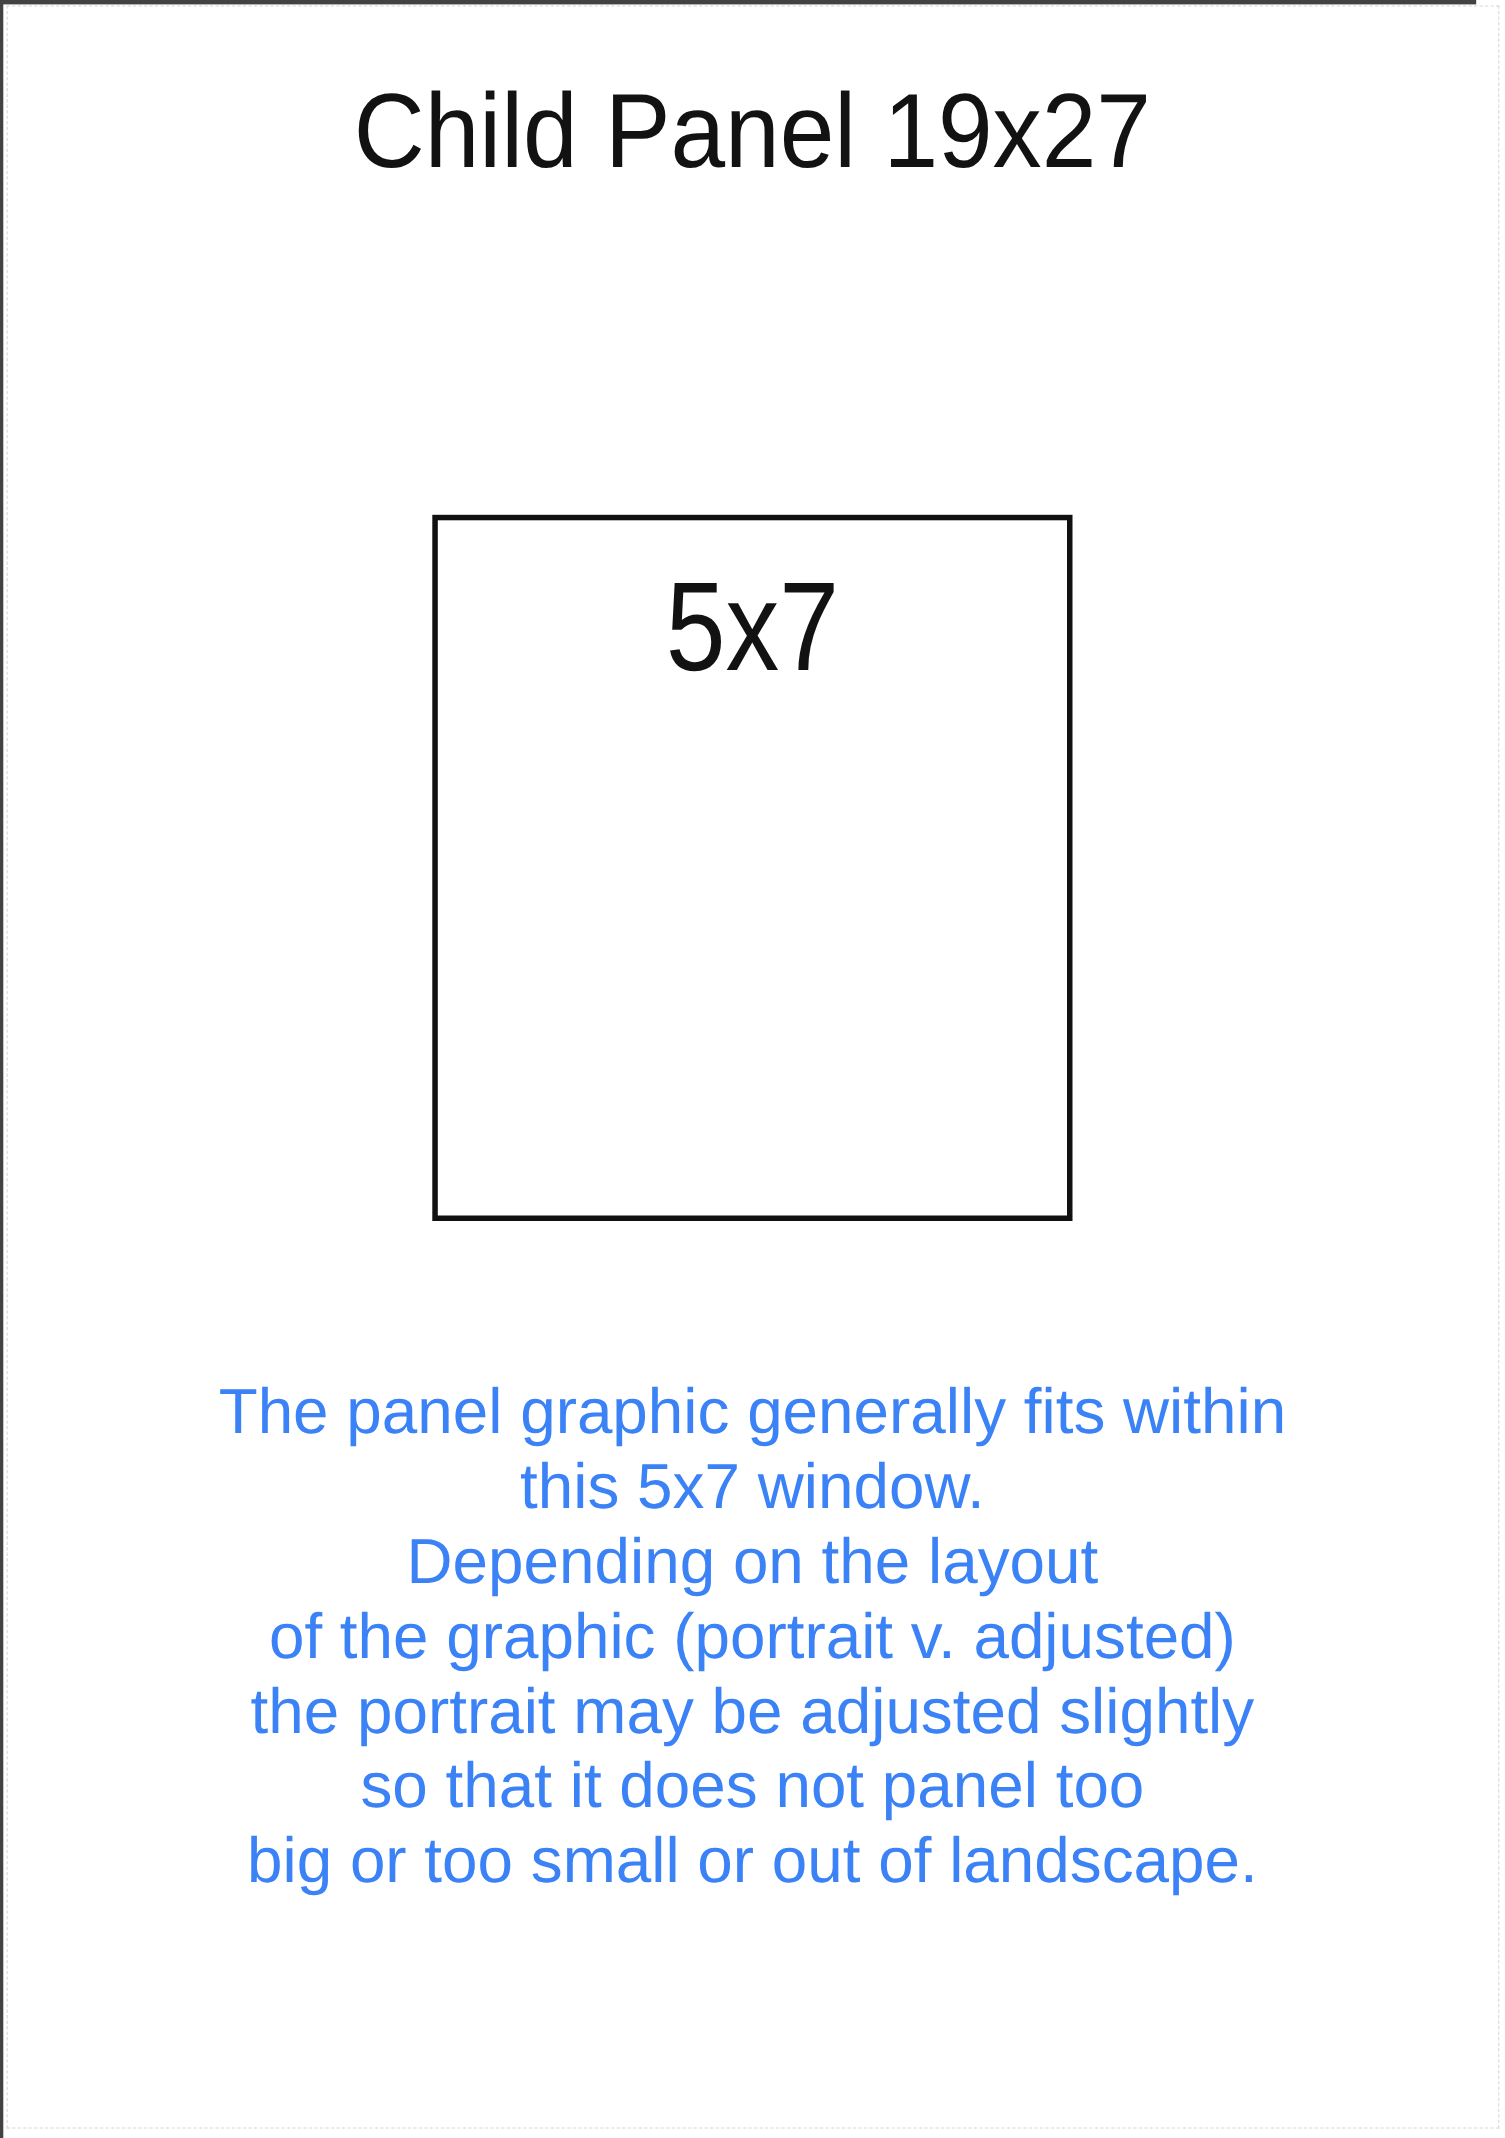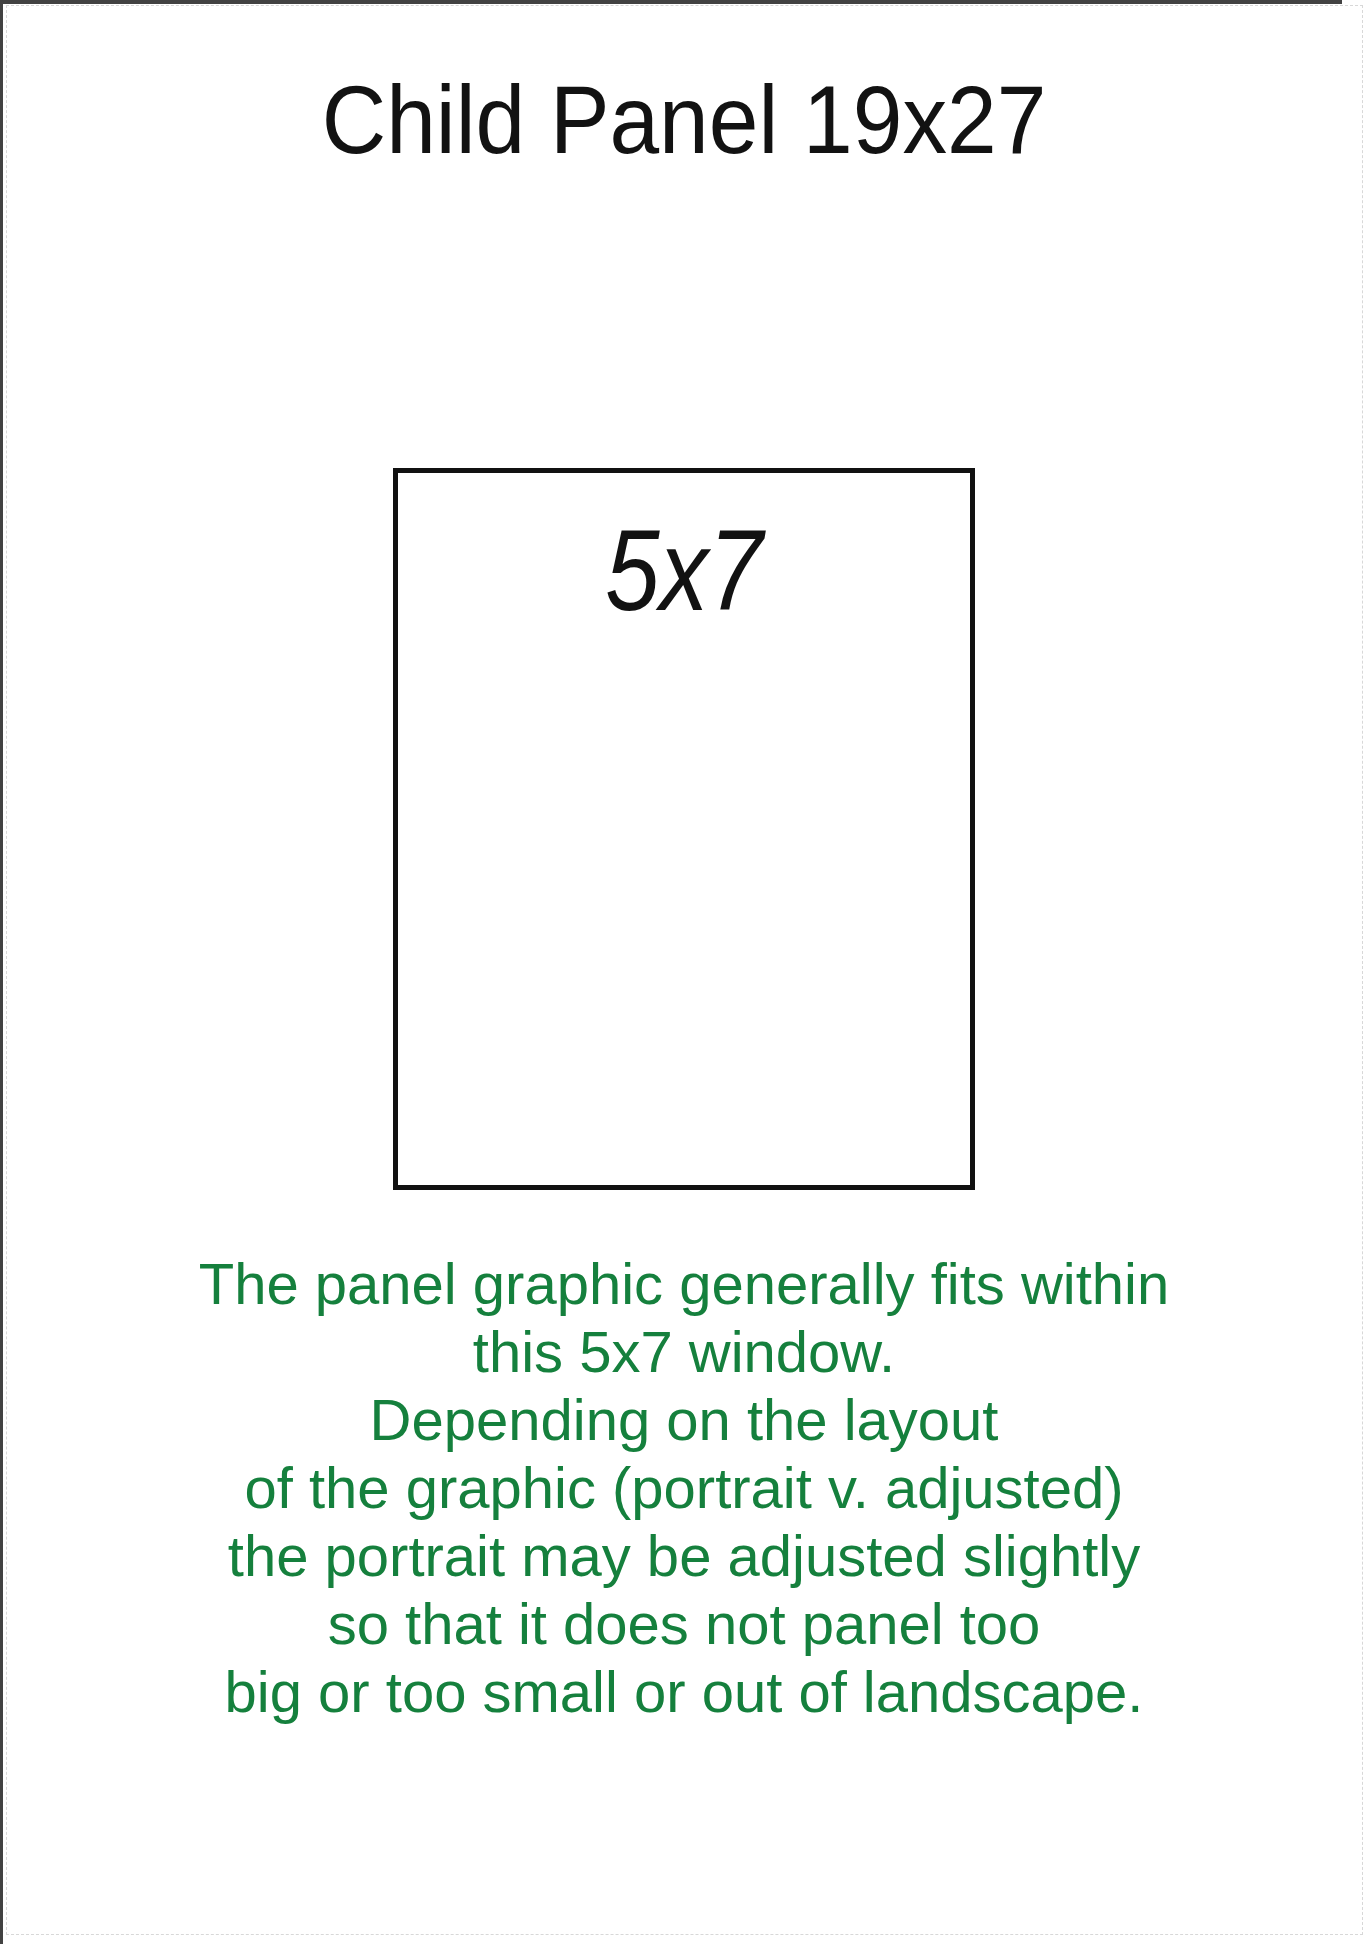--- a/index.html
+++ b/index.html
@@ -59,25 +59,24 @@
     transform: scaleX(0.93);
     transform-origin: center top;
     white-space: nowrap;
   }
 
   .panel-box {
     position: absolute;
     left: 393px;
     top: 468px;
     width: 582px;
-    height: 722px;
+    height: 642px;
     box-sizing: border-box;
     border: 5px solid #111111;
     background: #ffffff;
-    font-style: italic;
   }
 
   .panel-size-label {
     display: block;
     margin-top: 40px;
     width: 100%;
     text-align: center;
     font-size: 115px;
     line-height: 1.0;
     color: #121212;
@@ -87,21 +86,21 @@
   }
 
   .description {
     position: absolute;
     top: 1250px;
     left: 0;
     width: 100%;
     text-align: center;
     font-size: 58px;
     line-height: 68px;
-    color: #15803d;
+    color: #3b82f6;
   }
   .description .line {
     white-space: nowrap;
   }
 </style>
 </head>
 <body>
 
 <div class="edge-top"></div>
 <div class="edge-left"></div>

